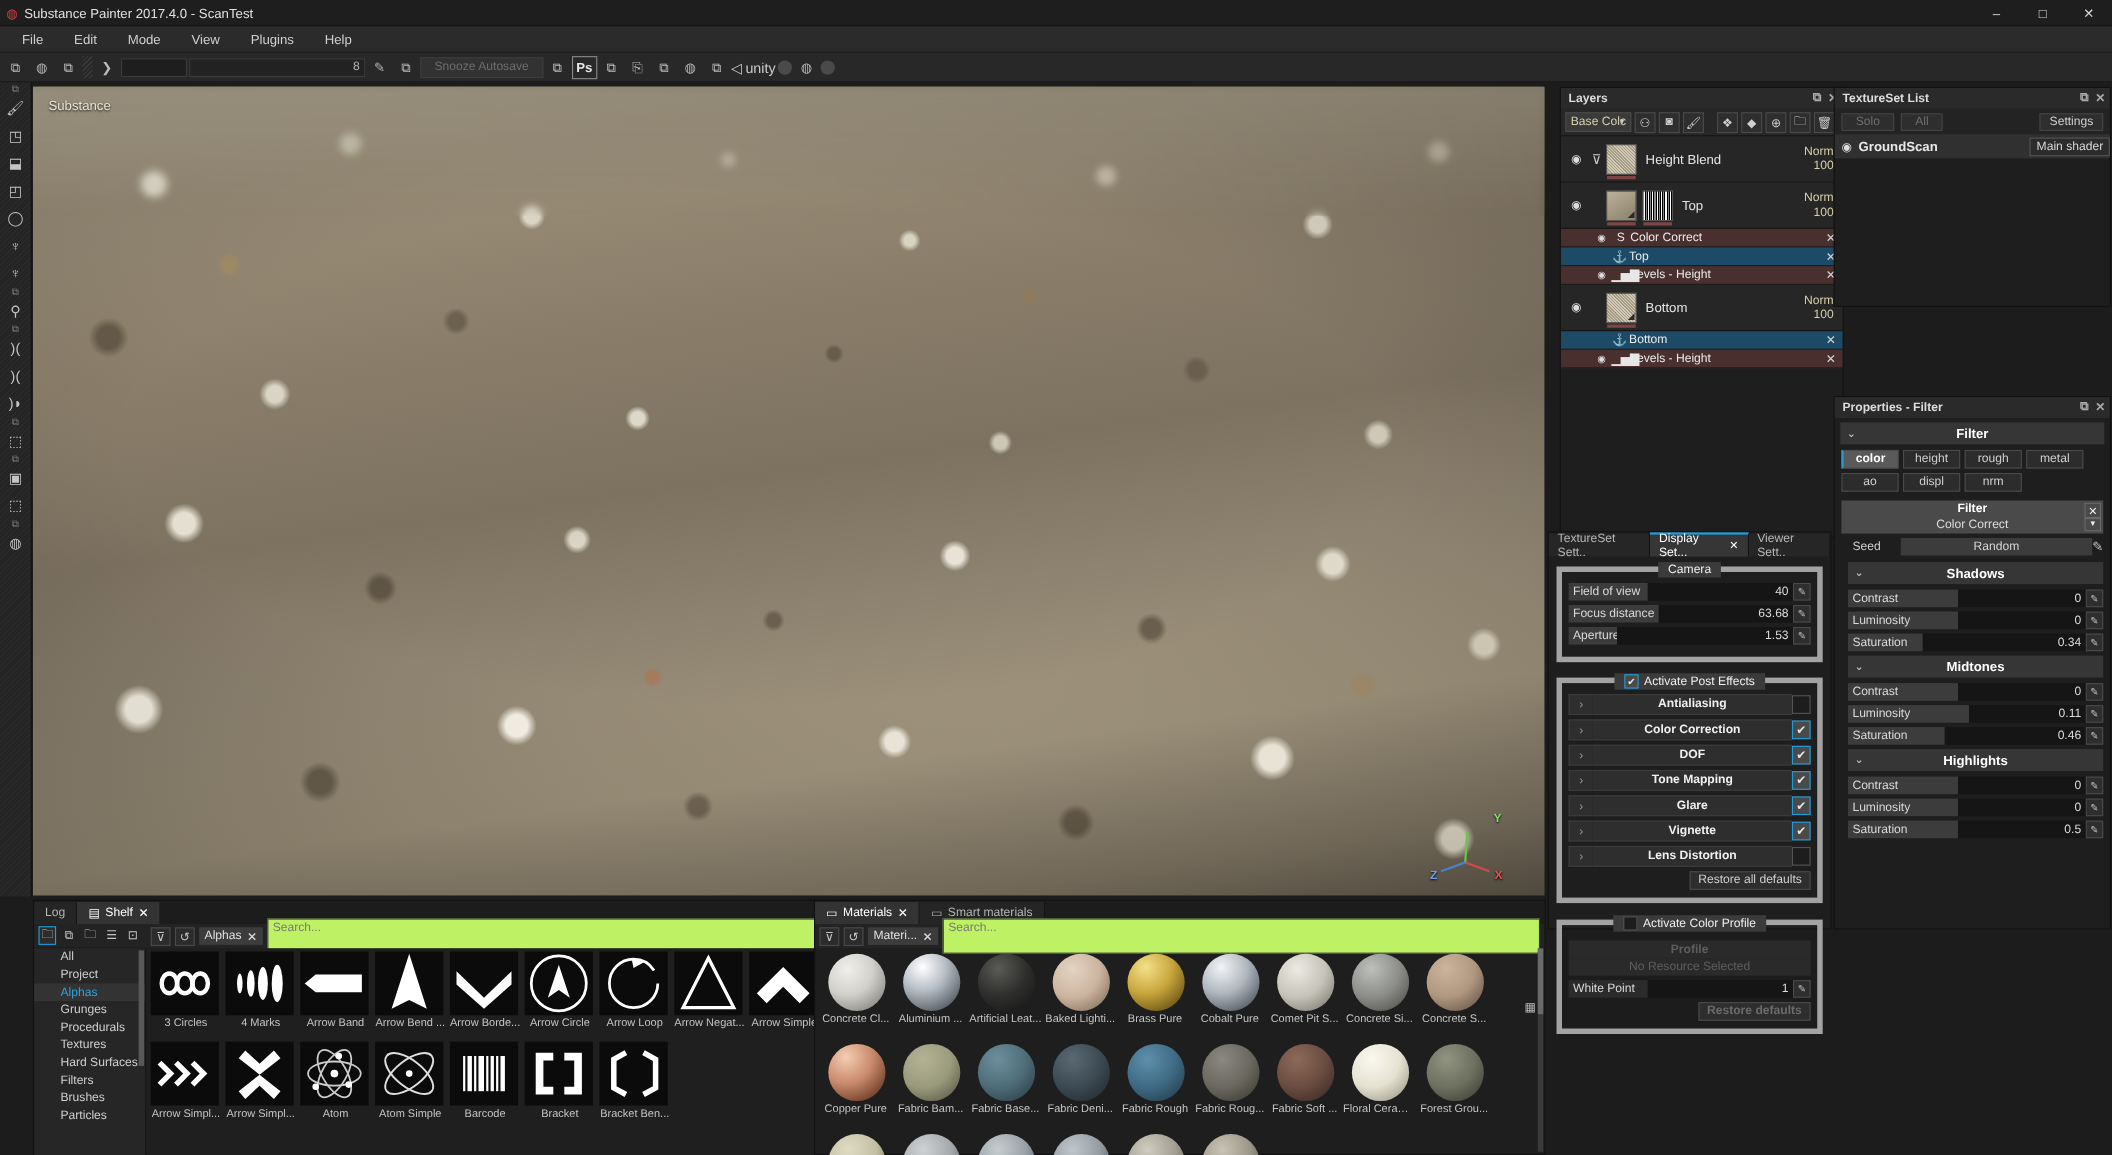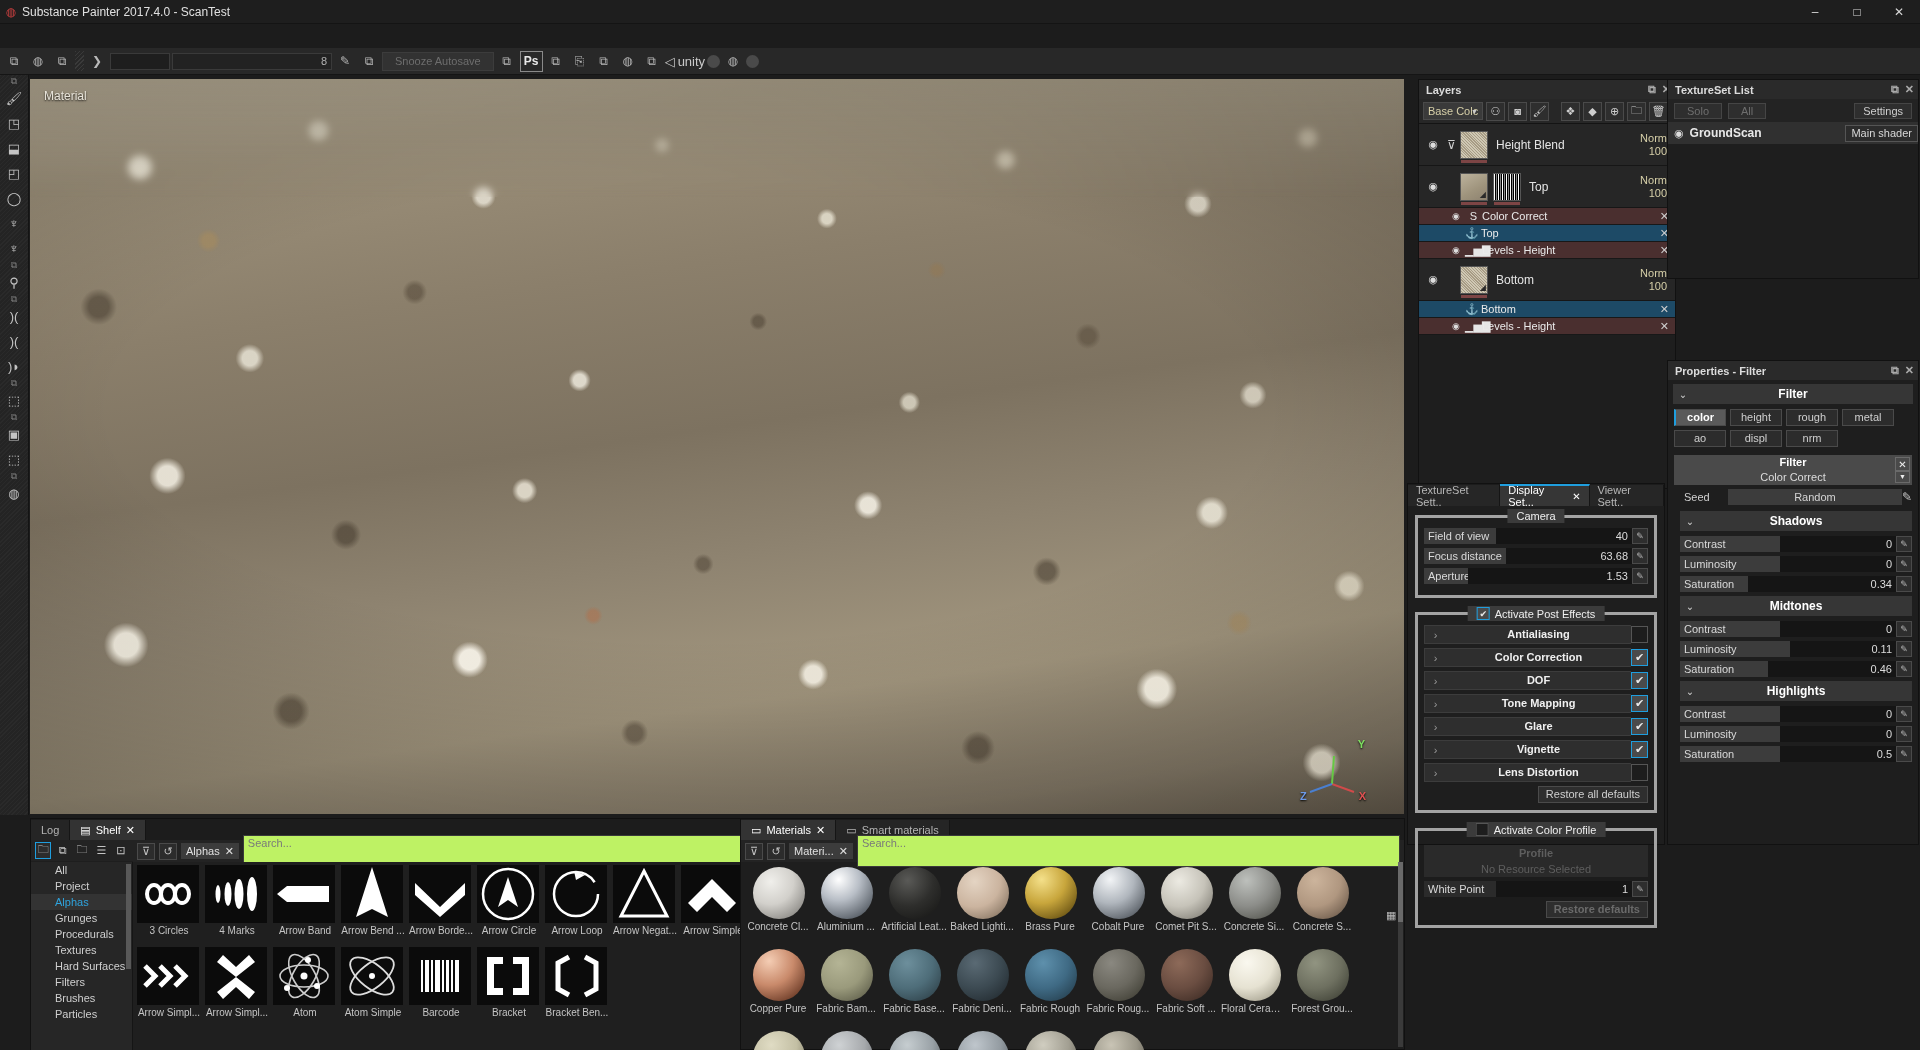--- a/index.html
+++ b/index.html
@@ -195,21 +195,21 @@
                     font-size:11px; padding:0 5px; line-height:15px; color:#d8d8d8; }
 
   
   #dispset { left:1407px; top:483px; width:258px; height:362px; }
   .tabrow { height:22px; background:#1c1c1c; display:flex; align-items:flex-end; }
   .tab { height:21px; padding:0 8px; font-size:11px; color:#b6b6b6; background:#262626;
          display:flex; align-items:center; border-right:1px solid #151515; }
   .tab.active { background:#363636; color:#fff; border-top:2px solid #1f9ede; height:22px; }
   .tab .x { margin-left:5px; font-size:10px; }
 
-  .grp { margin:9px 7px 0 7px; border:3px solid #a3a3a3; padding:10px 6px 7px 6px; position:relative; }
+  .grp { margin:9px 7px 0 7px; border:5px solid #a3a3a3; padding:10px 6px 7px 6px; position:relative; }
   .grp-cap { position:absolute; top:-9px; left:50%; transform:translateX(-50%);
              background:#3b3b3b; padding:1px 9px; font-size:11px; color:#eee; white-space:nowrap; }
   .grp-cap.chk { display:flex; align-items:center; gap:5px; }
 
   .prop { display:flex; align-items:center; height:16px; margin-bottom:4px; }
   .prop .lbl { background:#3c3c3c; font-size:11px; color:#d9d9d9; line-height:16px;
                padding-left:4px; height:16px; }
   .prop .track { flex:1; height:16px; background:#151515; position:relative; }
   .prop .track .val { position:absolute; right:4px; top:0; line-height:16px;
                       font-size:11px; color:#dcdcdc; }
@@ -317,20 +317,28 @@
   <div class="titlebar">
     <div class="title-logo">◍</div>
     <div class="title-text">Substance Painter 2017.4.0 - ScanTest</div>
     <div class="win-btns">
       <div class="win-btn">–</div>
       <div class="win-btn">□</div>
       <div class="win-btn close">✕</div>
     </div>
   </div>
 
+  <div class="menubar">
+    <div class="menu-item">File</div>
+    <div class="menu-item">Edit</div>
+    <div class="menu-item">Mode</div>
+    <div class="menu-item">View</div>
+    <div class="menu-item">Plugins</div>
+    <div class="menu-item">Help</div>
+  </div>
 
   <div class="toolbar">
     <div class="tb-ico">⧉</div>
     <div class="tb-ico">◍</div>
     <div class="tb-ico">⧉</div>
     <div class="tb-drag"></div>
     <div class="tb-ico">❯</div>
     <div class="tb-field"></div>
     <div class="tb-field2">8</div>
     <div class="tb-ico">✎</div>
@@ -372,21 +380,21 @@
     <div class="rail-grip">⧉</div>
     <div class="rail-ico">▣</div>
     <div class="rail-ico">⬚</div>
     <div class="rail-grip">⧉</div>
     <div class="rail-ico">◍</div>
   </div>
 
   <div class="viewport">
     <div class="vp-noise"></div>
     <div class="vp-blur-top"></div>
-    <div class="vp-label">Material</div>
+    <div class="vp-label">Substance</div>
     <div class="vp-gizmo">
       <svg width="56" height="56" viewBox="0 0 56 56">
         <line x1="26" y1="40" x2="48" y2="48" stroke="#d04a4a" stroke-width="2"></line>
         <line x1="26" y1="40" x2="28" y2="12" stroke="#66c844" stroke-width="2"></line>
         <line x1="26" y1="40" x2="4" y2="48" stroke="#4a7fd0" stroke-width="2"></line>
       </svg>
       <span style="right:-4px;bottom:-2px;color:#e05252;">X</span>
       <span style="right:-3px;top:-6px;color:#7ee060;">Y</span>
       <span style="left:-6px;bottom:-2px;color:#6e9ae8;">Z</span>
     </div>

